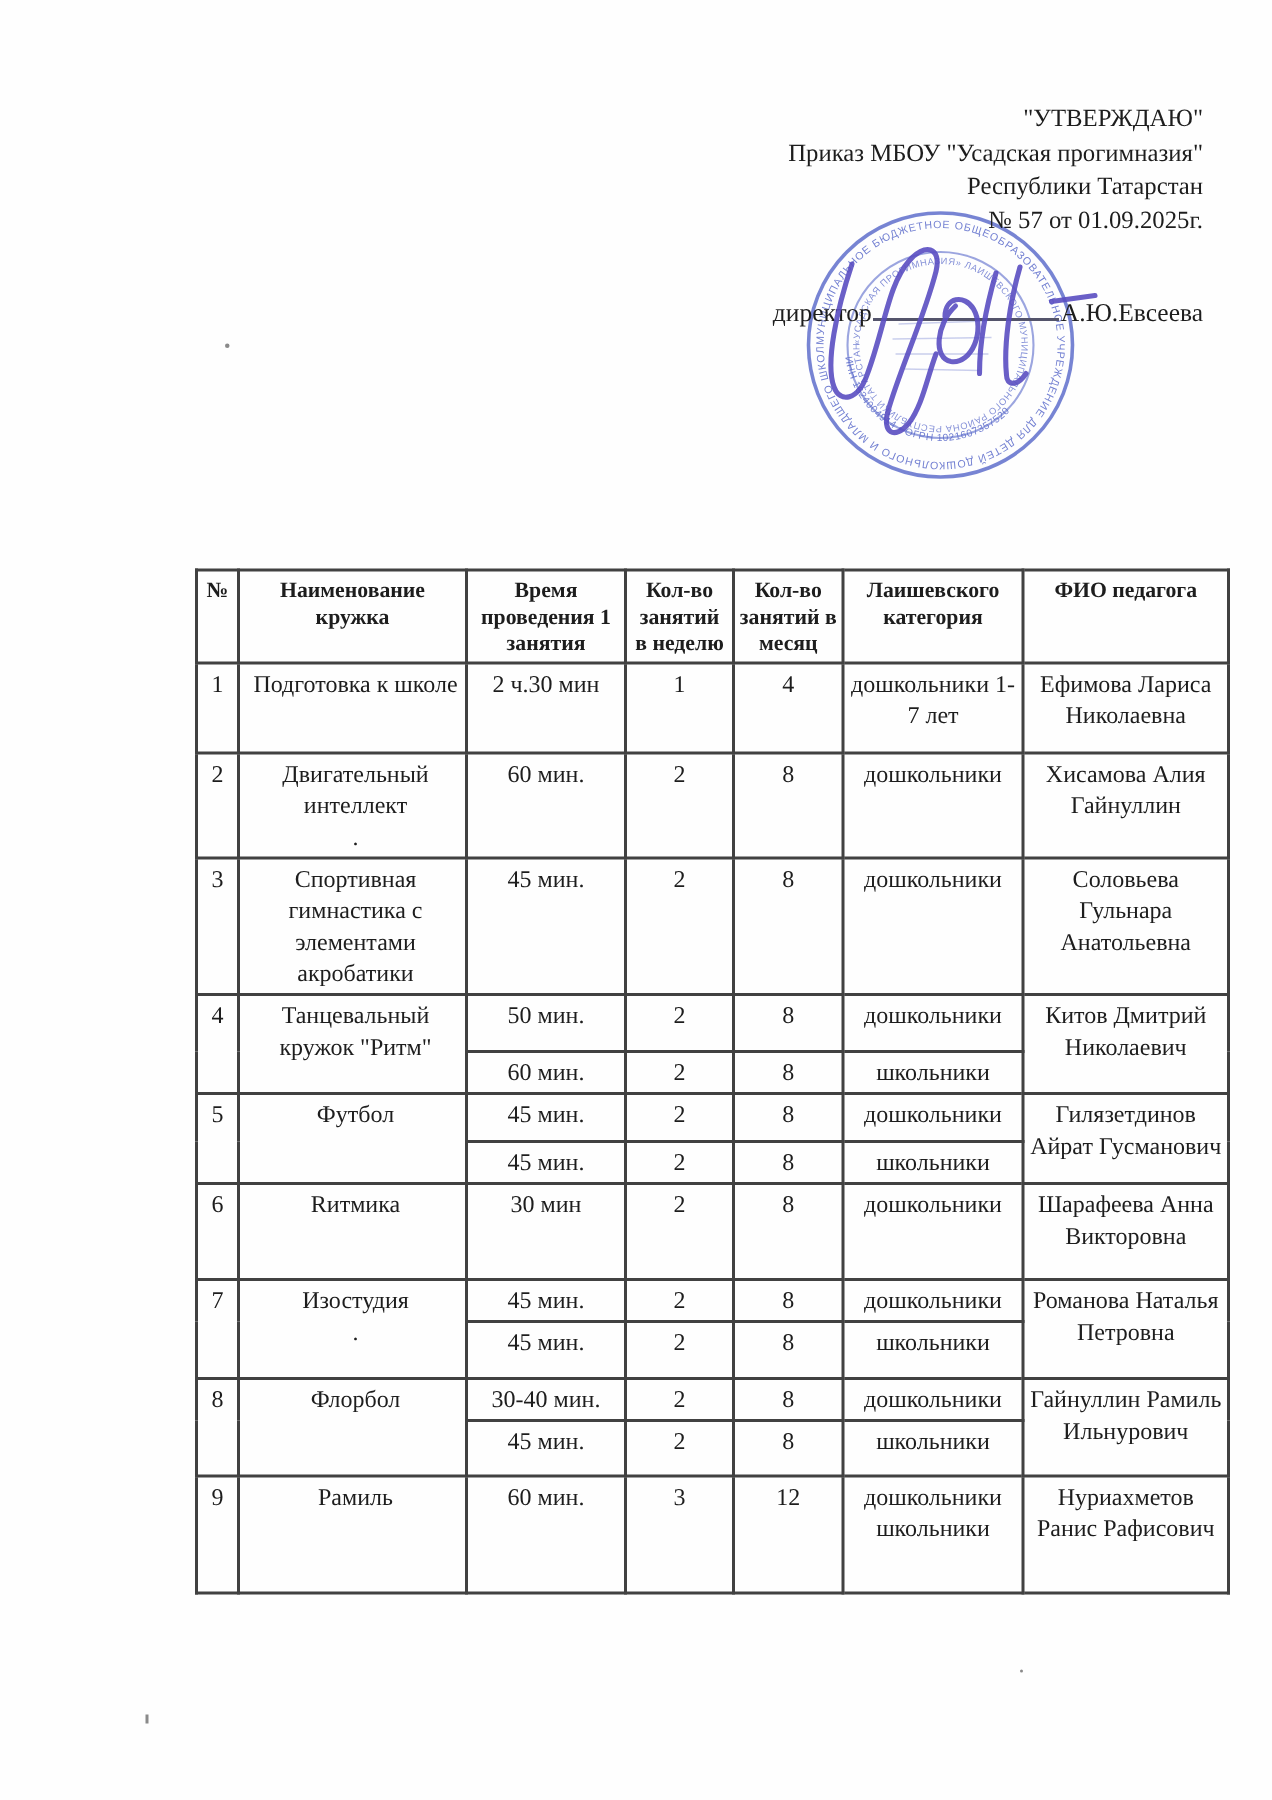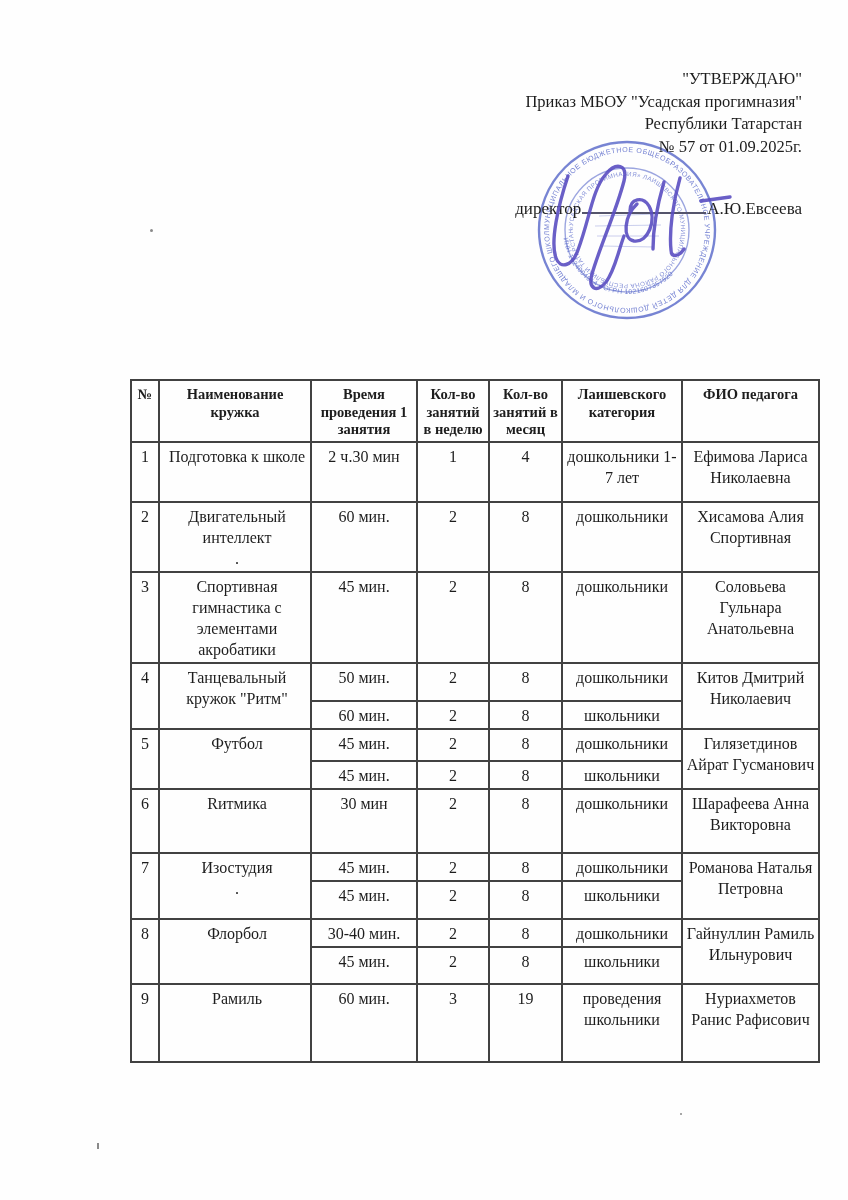--- a/index.html
+++ b/index.html
@@ -158,21 +158,21 @@
         </tr>
 
         <tr style="height:58px">
           <td class="c-num">2</td>
           <td class="c-name">Двигательный интеллект
 .</td>
           <td class="c-time">60 мин.</td>
           <td class="c-week">2</td>
           <td class="c-month">8</td>
           <td class="c-age">дошкольники</td>
-          <td class="c-teacher">Хисамова Алия Спортивная</td>
+          <td class="c-teacher">Хисамова Алия Гайнуллин</td>
         </tr>
 
         <tr style="height:78px">
           <td class="c-num">3</td>
           <td class="c-name">Спортивная гимнастика с элементами акробатики</td>
           <td class="c-time">45 мин.</td>
           <td class="c-week">2</td>
           <td class="c-month">8</td>
           <td class="c-age">дошкольники</td>
           <td class="c-teacher">Соловьева Гульнара Анатольевна</td>
@@ -251,22 +251,22 @@
           <td class="c-week">2</td>
           <td class="c-month">8</td>
           <td class="c-age">школьники</td>
         </tr>
 
         <tr style="height:78px">
           <td class="c-num">9</td>
           <td class="c-name">Рамиль</td>
           <td class="c-time">60 мин.</td>
           <td class="c-week">3</td>
-          <td class="c-month">19</td>
-          <td class="c-age">проведения школьники</td>
+          <td class="c-month">12</td>
+          <td class="c-age">дошкольники школьники</td>
           <td class="c-teacher">Нуриахметов Ранис Рафисович</td>
         </tr>
       </tbody>
     </table>
   </div>
 
   <div class="speck s1"></div>
   <div class="speck s2"></div>
   <div class="speck s3"></div>
 

